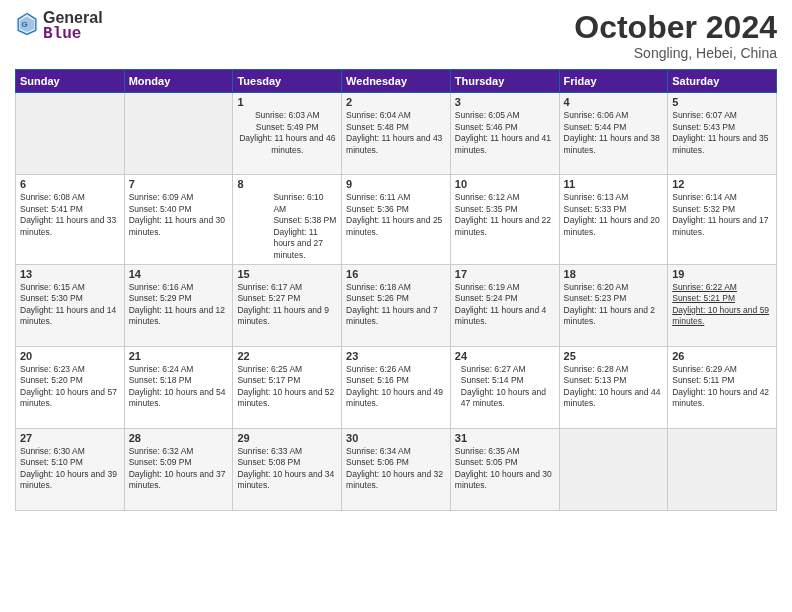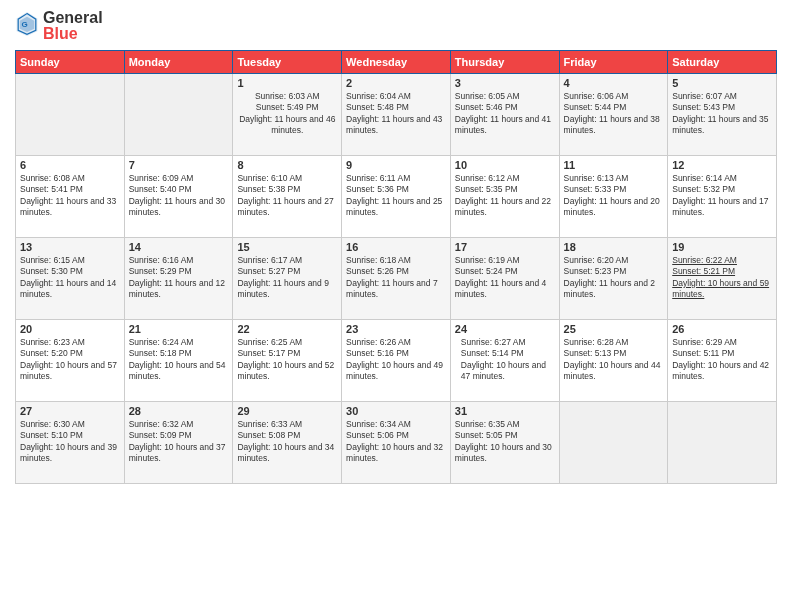--- a/index.html
+++ b/index.html
@@ -32,23 +32,24 @@
       font-size: 18px;
       font-weight: bold;
       line-height: 1;
     }
     .logo-general {
       color: #333;
       font-size: 16px;
       font-weight: bold;
     }
     .logo-blue {
-      color: #ef4444;
+      color: #701a75;
       font-size: 16px;
       font-weight: bold;
+      font-family: Liberation Mono, monospace;
     }
     .logo-icon {
       width: 24px;
       height: 28px;
       margin-right: 4px;
     }
     .title-area {
       text-align: right;
     }
     .month-title {
@@ -60,21 +61,21 @@
     .location {
       font-size: 14px;
       color: #555;
     }
     .calendar {
       width: 100%;
       border-collapse: collapse;
       table-layout: fixed;
     }
     .calendar thead tr th {
-      background: #ef4444;
+      background: #4c1d95;
       color: #fff;
       font-size: 11px;
       font-weight: bold;
       padding: 5px 4px;
       text-align: left;
       border: 1px solid #1a5da0;
     }
     .calendar tbody tr td {
       border: 1px solid #ccc;
       vertical-align: top;
@@ -114,20 +115,24 @@
       <svg class="logo-icon" viewBox="0 0 30 34" xmlns="http://www.w3.org/2000/svg">
         <polygon points="15,2 28,10 28,26 15,32 2,26 2,10" fill="#1a6eb5" opacity="0.15"></polygon>
         <polygon points="15,4 26,11 26,25 15,30 4,25 4,11" fill="none" stroke="#1a6eb5" stroke-width="1.5"></polygon>
         <polygon points="15,8 24,13 24,23 15,27 6,23 6,13" fill="#1a6eb5" opacity="0.3"></polygon>
         <text x="8" y="21" font-size="10" fill="#1a6eb5" font-weight="bold">G</text>
       </svg>
       <div class="logo-text">
         <span class="logo-general">General</span>
         <span class="logo-blue">Blue</span>
       </div>
+    </div>
+    <div class="title-area">
+      <div class="month-title">October 2024</div>
+      <div class="location">Songling, Hebei, China</div>
     </div>
   </div>
 
   <table class="calendar">
     <thead>
       <tr>
         <th>Sunday</th>
         <th>Monday</th>
         <th>Tuesday</th>
         <th>Wednesday</th>
@@ -179,21 +184,21 @@
 Daylight: 11 hours and 33 minutes.</div>
           </td>
           <td>
             <span class="day-num">7</span>
             <div class="cell-content" style="white-space: pre-line;">Sunrise: 6:09 AM
 Sunset: 5:40 PM
 Daylight: 11 hours and 30 minutes.</div>
           </td>
           <td>
             <span class="day-num">8</span>
-            <div class="cell-content" style="white-space: pre-line;">Sunrise: 6:10 AM
+            <div class="cell-content" style="white-space: pre-line; margin-left: 36px;">Sunrise: 6:10 AM
 Sunset: 5:38 PM
 Daylight: 11 hours and 27 minutes.</div>
           </td>
           <td>
             <span class="day-num">9</span>
             <div class="cell-content" style="white-space: pre-line;">Sunrise: 6:11 AM
 Sunset: 5:36 PM
 Daylight: 11 hours and 25 minutes.</div>
           </td>
           <td>

